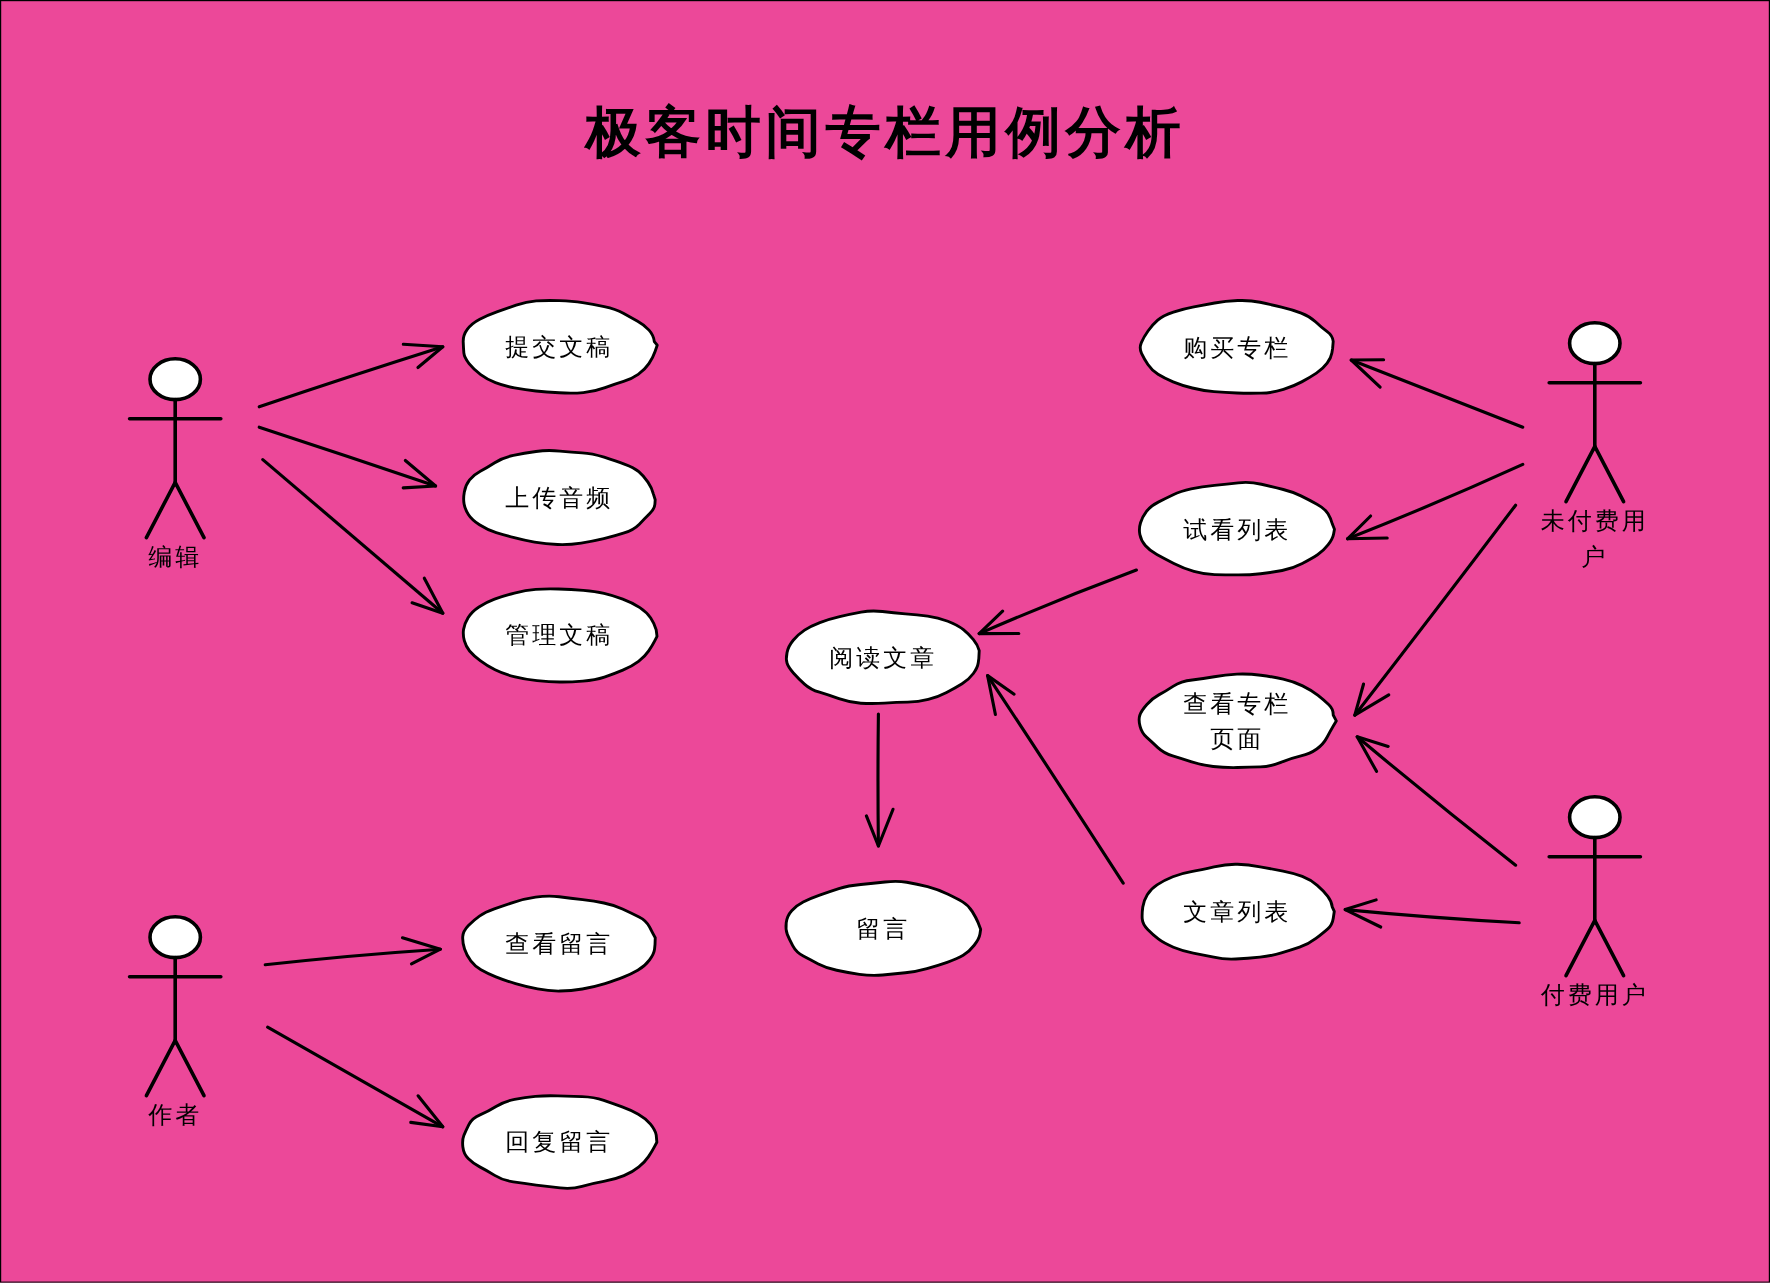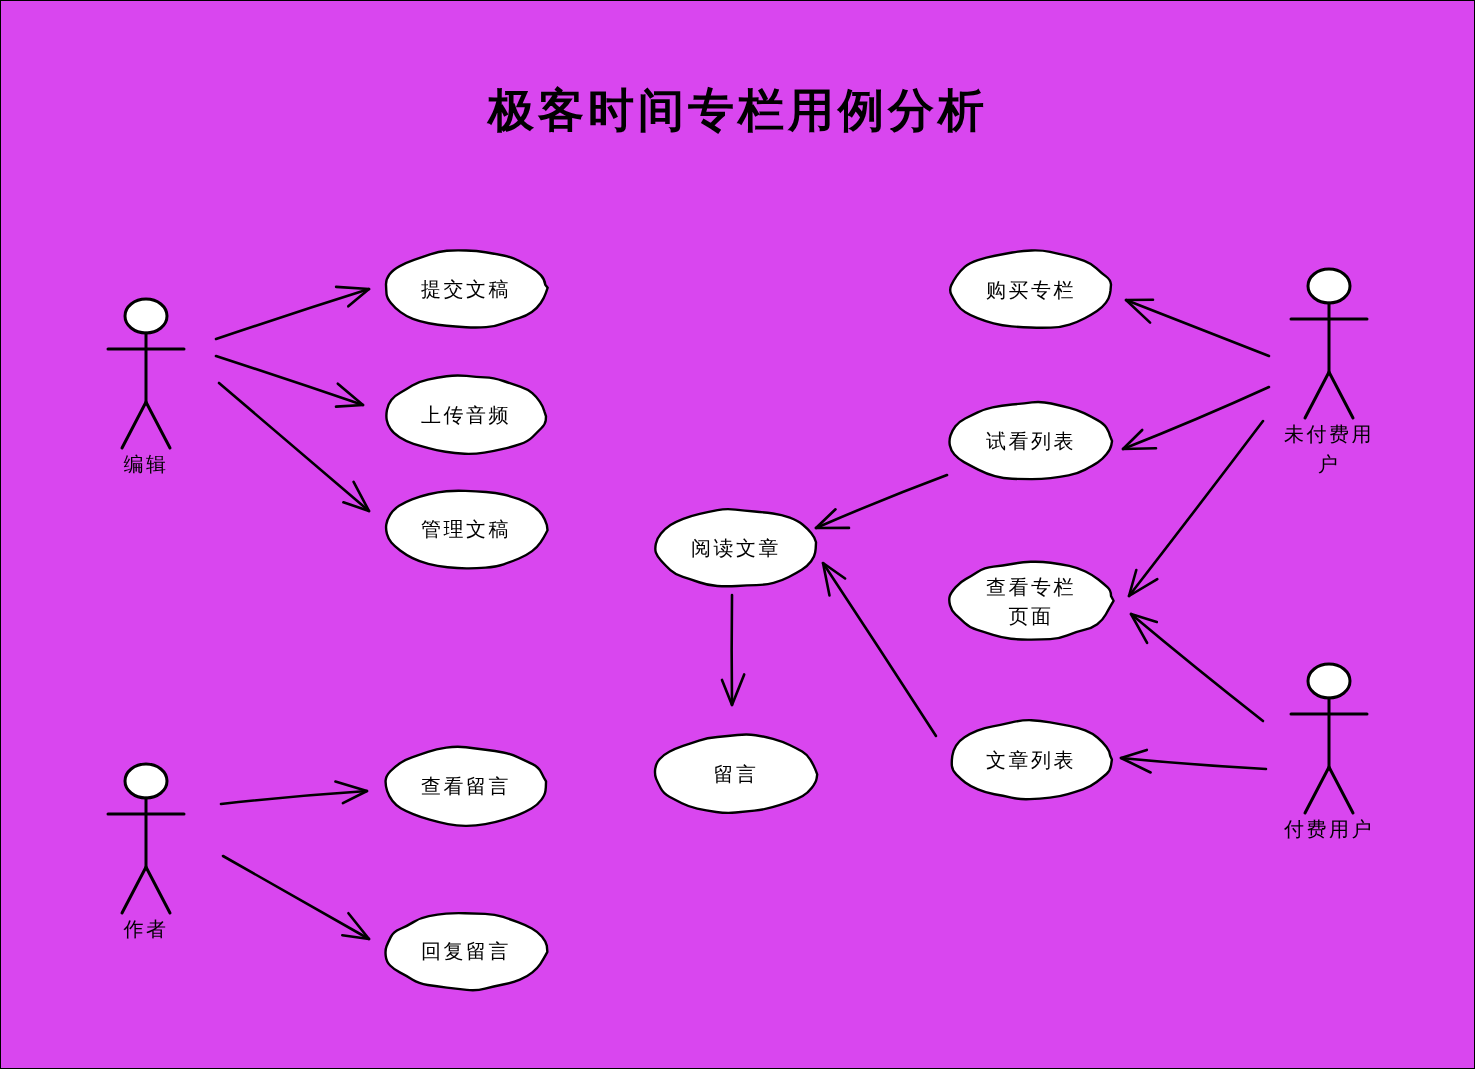--- a/index.html
+++ b/index.html
@@ -4,21 +4,21 @@
 <style>
   html, body {
     margin: 0;
     padding: 0;
     background: #ffffff;
   }
   #canvas {
     position: relative;
     width: 1475px;
     height: 1069px;
-    background: #d946ef;
+    background: #ec4899;
     border: 1px solid #000000;
     box-sizing: border-box;
     overflow: hidden;
     font-family: "DejaVu Sans", sans-serif;
   }
   #diagram-svg {
     position: absolute;
     left: 0;
     top: 0;
     width: 1475px;

